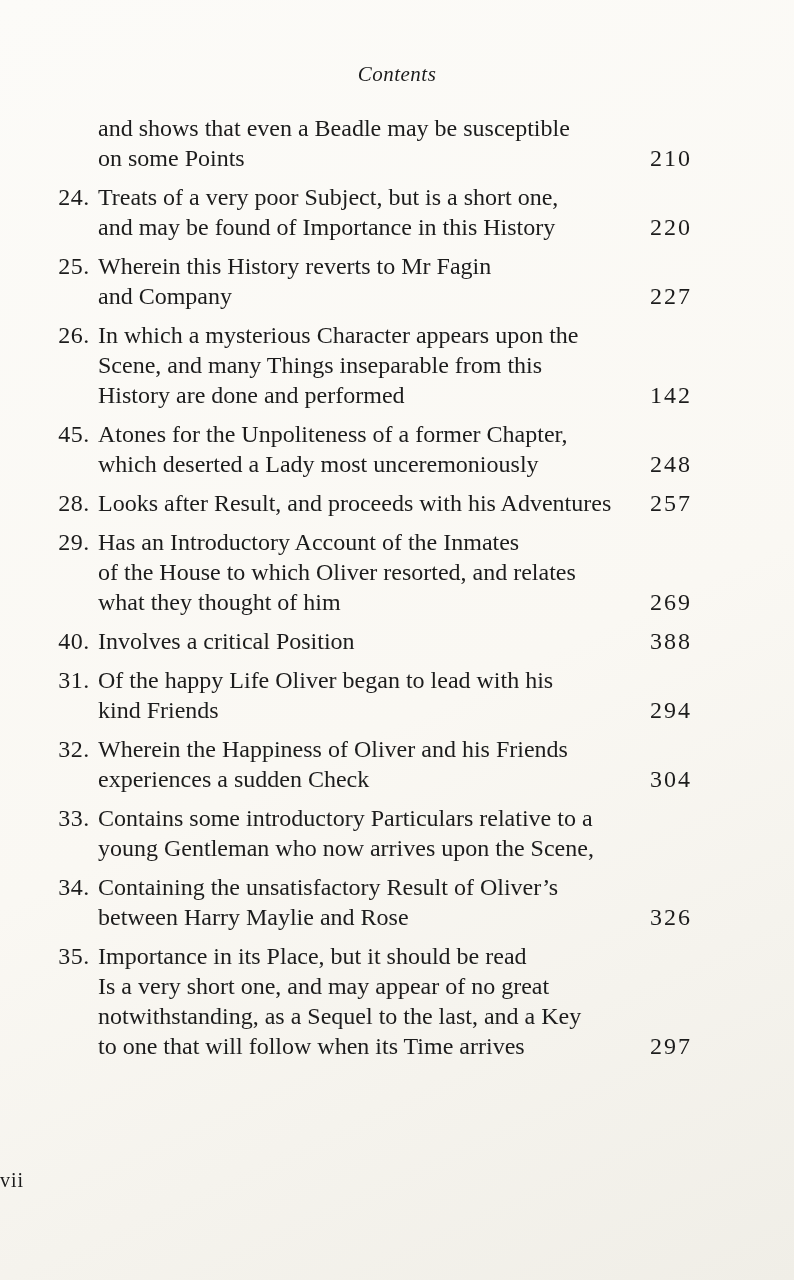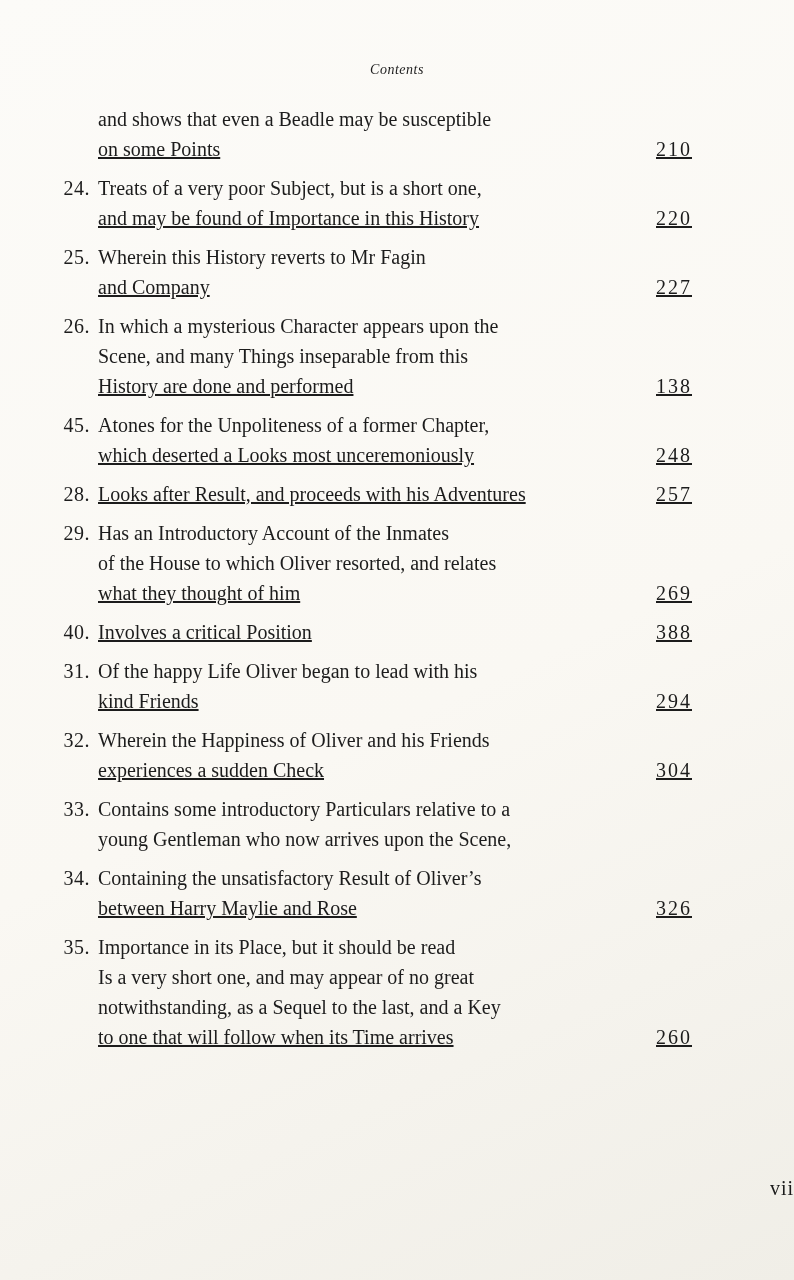--- a/index.html
+++ b/index.html
@@ -18,62 +18,61 @@
     position: relative;
     width: 794px;
     height: 1280px;
     background: linear-gradient(155deg, #fcfbf8 0%, #faf8f3 55%, #f0eee7 100%);
     box-sizing: border-box;
   }
   .header {
     padding-top: 62px;
     text-align: center;
     font-style: italic;
-    font-size: 14px;
+    font-size: 21px;
     letter-spacing: 0.5px;
   }
   .toc {
     margin: 26px auto 0 auto;
     margin-left: 58px;
     width: 634px;
-    font-size: 20px;
+    font-size: 24px;
   }
   .entry {
     display: flex;
     margin-bottom: 9px;
     line-height: 30px;
   }
   .num {
     flex: none;
     width: 32px;
-    text-align: right;
+    text-align: center;
     padding-right: 8px;
     letter-spacing: 0.5px;
   }
   .lines {
     flex: 1;
     min-width: 0;
   }
   .line-last {
     display: flex;
     align-items: center;
-    text-decoration: underline;
   }
   .pagenum {
     margin-left: auto;
     padding-left: 14px;
     letter-spacing: 2px;
     white-space: nowrap;
   }
   .footer {
     position: absolute;
-    bottom: 80px;
+    bottom: 88px;
     left: 0;
     width: 100%;
-    text-align: right;
+    text-align: left;
     font-size: 20px;
     letter-spacing: 1px;
   }
 </style>
 </head>
 <body>
 
 <div class="page">
   <div class="header">Contents</div>
   <div class="toc">
@@ -107,30 +106,30 @@
           </div>
         </div>
       </div>
       <div class="entry">
         <div class="num">26.</div>
         <div class="lines">
           <div class="line"><span>In which a mysterious Character appears upon the</span></div>
           <div class="line"><span>Scene, and many Things inseparable from this</span></div>
           <div class="line line-last">
             <span>History are done and performed</span>
-            <span class="pagenum">138</span>
+            <span class="pagenum">142</span>
           </div>
         </div>
       </div>
       <div class="entry">
         <div class="num">45.</div>
         <div class="lines">
           <div class="line"><span>Atones for the Unpoliteness of a former Chapter,</span></div>
           <div class="line line-last">
-            <span>which deserted a Looks most unceremoniously</span>
+            <span>which deserted a Lady most unceremoniously</span>
             <span class="pagenum">248</span>
           </div>
         </div>
       </div>
       <div class="entry">
         <div class="num">28.</div>
         <div class="lines">
           <div class="line line-last">
             <span>Looks after Result, and proceeds with his Adventures</span>
             <span class="pagenum">257</span>
@@ -195,19 +194,19 @@
         </div>
       </div>
       <div class="entry">
         <div class="num">35.</div>
         <div class="lines">
           <div class="line"><span>Importance in its Place, but it should be read</span></div>
           <div class="line"><span>Is a very short one, and may appear of no great</span></div>
           <div class="line"><span>notwithstanding, as a Sequel to the last, and a Key</span></div>
           <div class="line line-last">
             <span>to one that will follow when its Time arrives</span>
-            <span class="pagenum">260</span>
+            <span class="pagenum">297</span>
           </div>
         </div>
       </div>
     </div>
   <div class="footer">vii</div>
 </div>
 
 </body></html>

